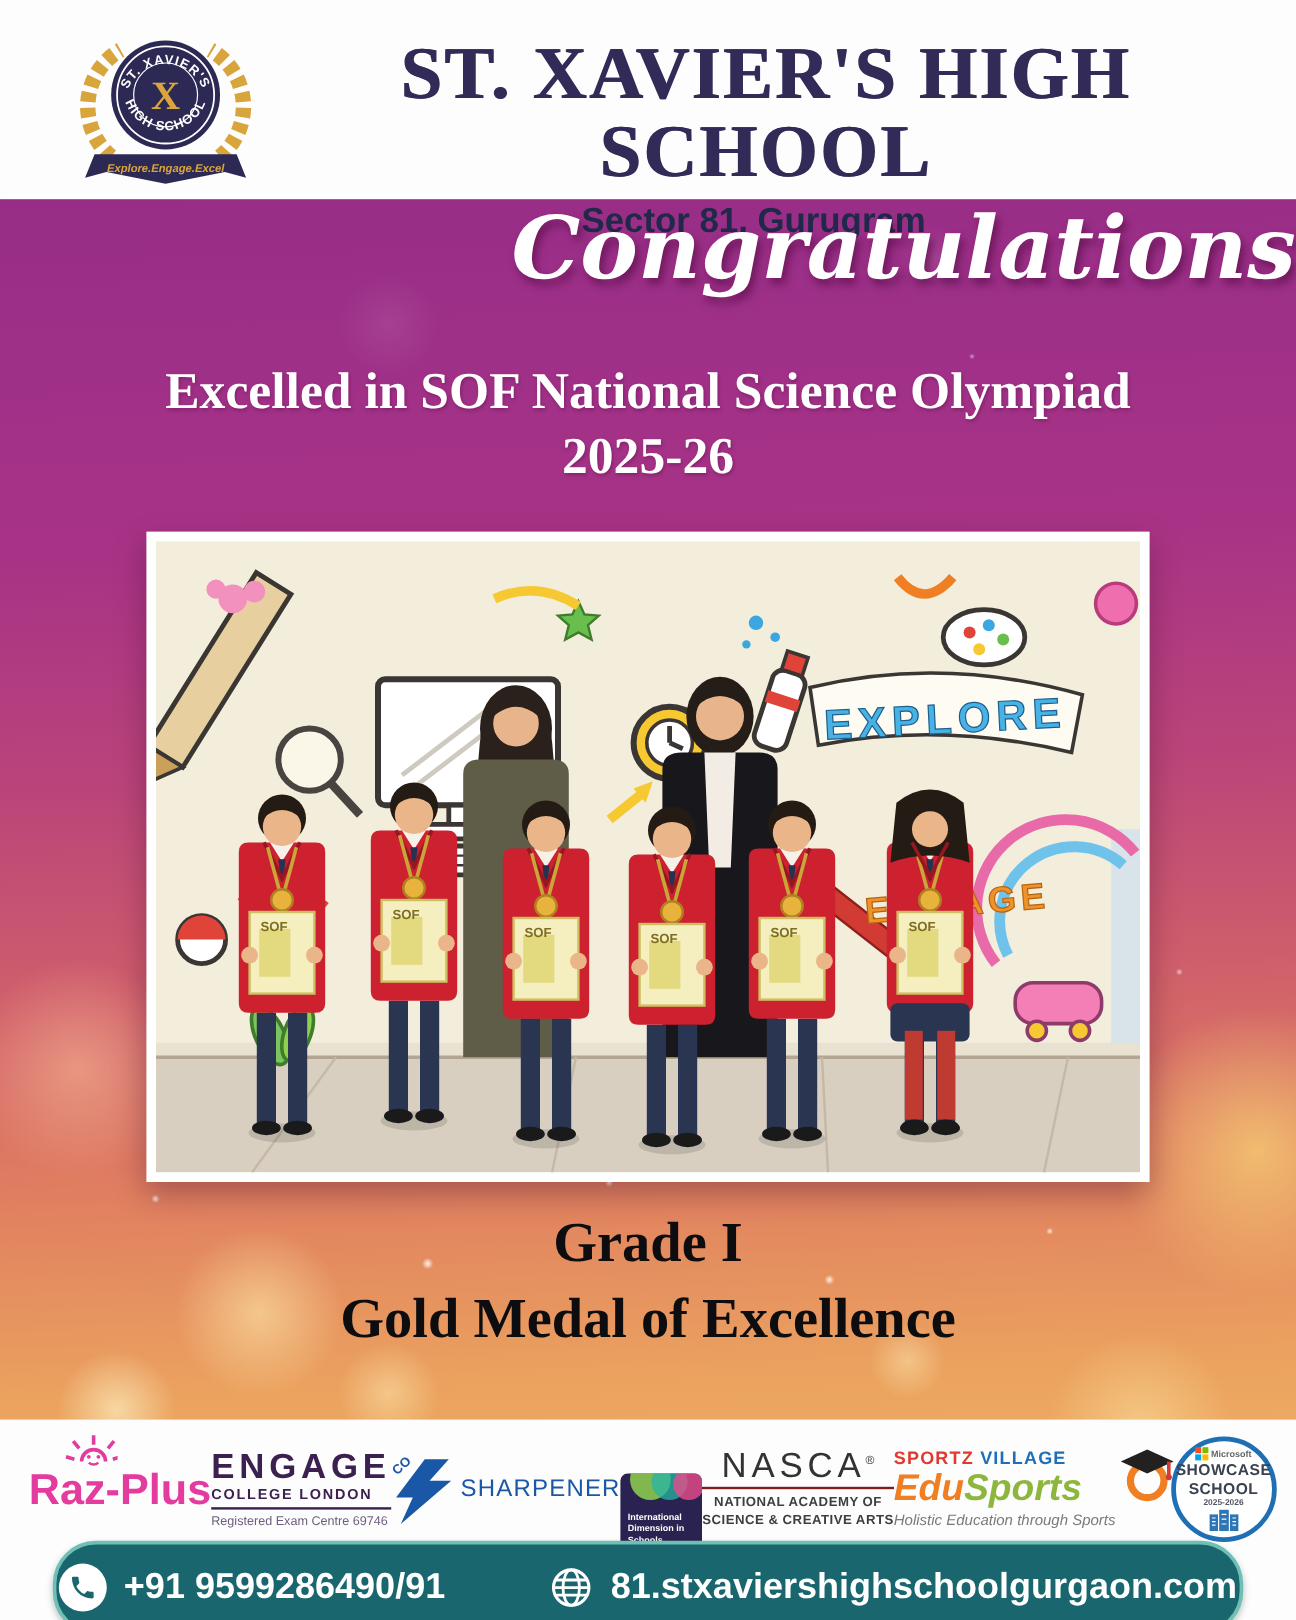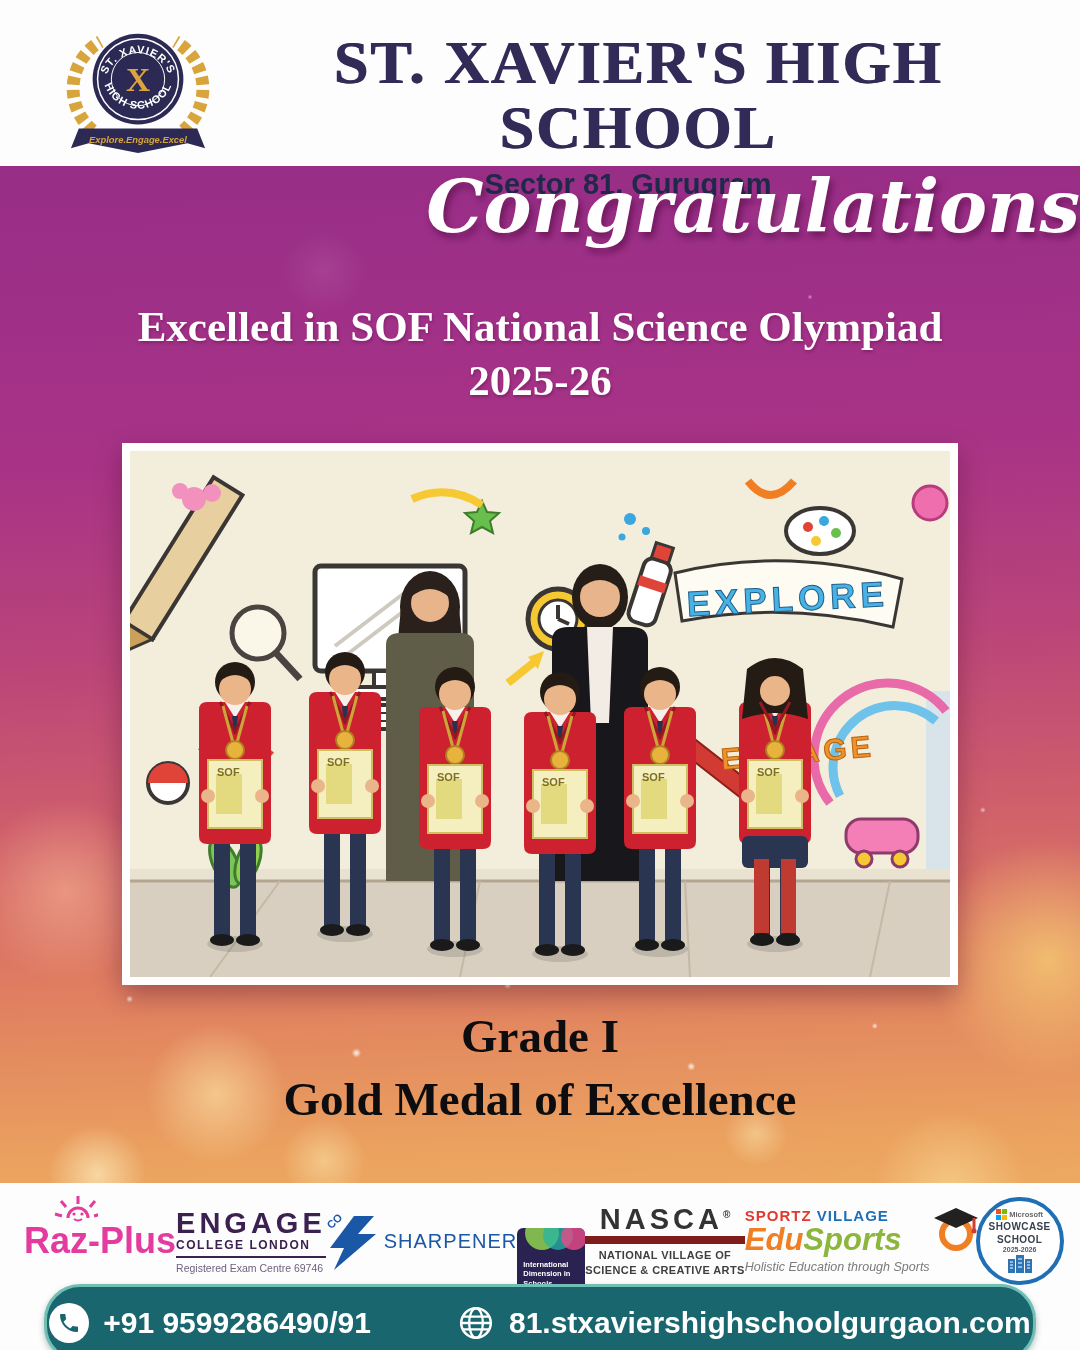--- a/index.html
+++ b/index.html
@@ -64,40 +64,40 @@
   .sharpener{display:flex;align-items:center;gap:6px;flex:0 0 auto;}
   .sharpener .txt{color:#1b57a7;font-weight:400;font-size:20px;letter-spacing:1px;white-space:nowrap;}
   .ids{width:68px;height:68px;background:#2a2352;border-radius:6px;position:relative;overflow:hidden;color:#fff;flex:0 0 auto;margin-top:41px;}
   .ids .blob{position:absolute;border-radius:50%;opacity:.85;}
   .ids .b1{width:34px;height:34px;left:8px;top:-12px;background:#8fd14f;}
   .ids .b2{width:30px;height:30px;left:26px;top:-8px;background:#26b5a4;opacity:.75;}
   .ids .b3{width:26px;height:26px;left:44px;top:-4px;background:#e84b8a;opacity:.8;}
   .ids .txt{position:absolute;left:6px;top:32px;font-size:7.5px;font-weight:700;line-height:1.3;width:58px;}
   .ids .yrs{position:absolute;left:6px;bottom:4px;font-size:6.5px;opacity:.85;}
   .nasca{text-align:center;color:#333;flex:0 0 auto;}
-  .nasca .n1{font-size:29px;font-weight:700;letter-spacing:4px;border-bottom:8px solid #7f1d1d;
+  .nasca .n1{font-size:29px;font-weight:400;letter-spacing:4px;border-bottom:2px solid #7f1d1d;
     padding-bottom:2px;line-height:1;white-space:nowrap;}
   .nasca .n1 sup{font-size:10px;letter-spacing:0;}
   .nasca .n2{font-size:11px;letter-spacing:.4px;font-weight:700;color:#3f3f3f;margin-top:4px;line-height:1.3;}
   .edusports{position:relative;padding-right:46px;flex:0 0 auto;}
   .edu-top{font-size:15px;font-weight:700;letter-spacing:1px;line-height:1;}
   .edu-top .sportz{color:#e03a2f;}
   .edu-top .village{color:#1e6fb8;}
   .edu-main{font-size:31px;font-weight:700;font-style:italic;line-height:1.1;white-space:nowrap;}
   .edu-main .edu{color:#f07f24;}
   .edu-main .sports{color:#8cb63c;}
   .edu-tag{font-size:12.5px;color:#7a7a7a;font-style:italic;margin-top:2px;white-space:nowrap;}
   .edu-ring{position:absolute;right:-6px;top:-8px;}
   .msbadge{width:88px;height:88px;border-radius:50%;background:#fff;border:4px solid #1f6fb4;
     box-sizing:border-box;display:flex;flex-direction:column;align-items:center;justify-content:center;
     text-align:center;flex:0 0 auto;gap:1px;}
   .ms-logo{display:flex;align-items:center;gap:2px;font-size:7.5px;color:#666;font-weight:700;}
   .ms-squares{display:grid;grid-template-columns:5px 5px;gap:1px;}
   .ms-sq{width:5px;height:5px;}
-  .ms-line{font-size:10px;font-weight:700;color:#39424e;letter-spacing:.4px;line-height:1.15;}
+  .ms-line{font-size:13px;font-weight:700;color:#39424e;letter-spacing:.4px;line-height:1.15;}
   .ms-years{font-size:7px;color:#556;font-weight:700;margin-bottom:1px;}
   
   .contactbar{position:absolute;left:44px;right:44px;top:1284px;height:78px;background:#19666f;
     border:3px solid #6fbfb4;border-radius:36px;display:flex;align-items:center;justify-content:center;
     gap:86px;box-sizing:border-box;box-shadow:0 3px 6px rgba(0,40,45,.3);}
   .contact-item{display:flex;align-items:center;gap:14px;color:#fff;font-weight:700;font-size:30px;white-space:nowrap;}
   .icon-circle{width:40px;height:40px;border-radius:50%;background:#fff;display:flex;align-items:center;justify-content:center;flex:0 0 auto;}
 </style>
 </head>
 <body>
@@ -306,21 +306,21 @@
         <div class="blob b1"></div>
         <div class="blob b2"></div>
         <div class="blob b3"></div>
         <div class="txt">International Dimension in Schools</div>
         <div class="yrs">2023-25</div>
       </div>
 
       <div class="nasca">
         <div class="n1"><span>NASCA</span><sup>®</sup></div>
         <div class="n2">
-          <div>NATIONAL VILLAGE OF</div>
+          <div>NATIONAL ACADEMY OF</div>
           <div>SCIENCE &amp; CREATIVE ARTS</div>
         </div>
       </div>
 
       <div class="edusports">
         <div class="edu-top">
           <span class="sportz">SPORTZ</span>
           <span class="village">VILLAGE</span>
         </div>
         <div class="edu-main">

